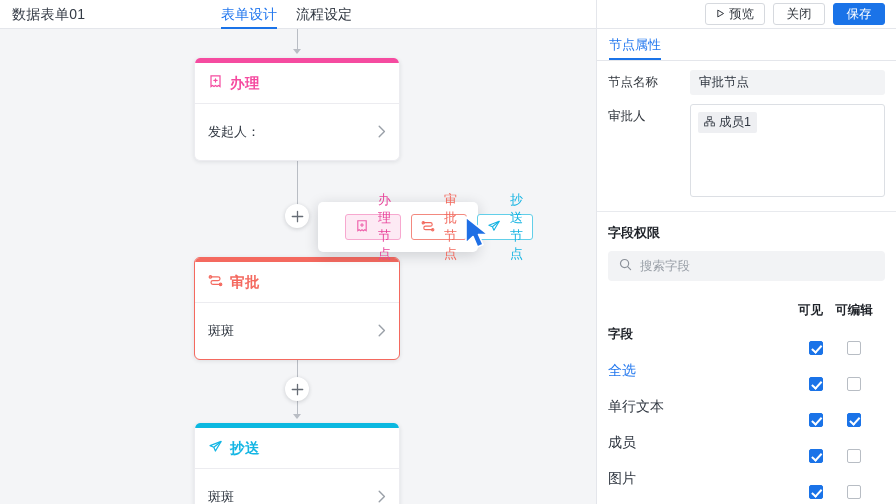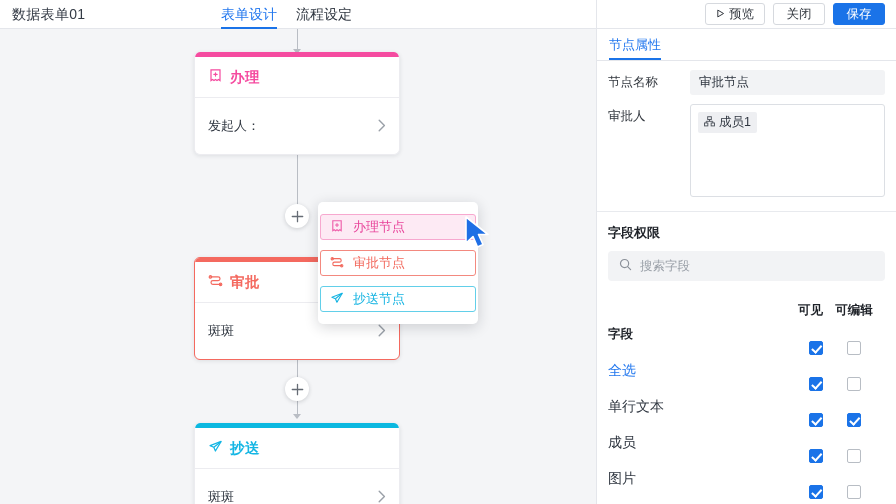--- a/index.html
+++ b/index.html
@@ -85,22 +85,22 @@
     display: flex; align-items: center; justify-content: center;
     cursor: pointer; z-index: 4;
   }
   .plus-btn svg { display: block; }
 
   
   #node-menu {
     position: absolute; left: 318px; top: 173px; width: 160px;
     background: #ffffff; border-radius: 5px;
     box-shadow: 0 3px 14px rgba(20,25,40,.18);
-    padding: 12px 2px; z-index: 20;
-    display: flex; flex-direction: column; gap: 10px;
+    padding: 12px 27px; z-index: 20;
+    display: flex; flex-direction: row; gap: 10px;
   }
   .menu-item {
     display: flex; align-items: center; gap: 9px;
     height: 26px; padding: 0 9px; border-radius: 3px;
     font-size: 13px; cursor: pointer; background: #ffffff;
   }
   .menu-item.mi-pink { border: 1px solid #f7a8cf; color: #e8449a; background: #fdeaf4; }
   .menu-item.mi-pink .ic { color: #ee5faa; }
   .menu-item.mi-red { border: 1px solid #f3897f; color: #f2695d; }
   .menu-item.mi-red .ic { color: #f2695d; }
@@ -210,21 +210,21 @@
       <div class="vline" style="top:0; height:22px;"></div>
       <div class="arrowhead" style="left:293px; top:20px;"></div>
 
       <div class="vline" style="top:119px; height:78px;"></div>
       <div class="vline" style="top:291px; height:80px;"></div>
       <div class="arrowhead" style="left:293px; top:365px;"></div>
       <div class="vline" style="top:371px; height:18px;"></div>
       <div class="arrowhead" style="left:293px; top:385px;"></div>
       <div class="vline" style="top:460px; height:15px;"></div>
 
-      <div class="node pink" style="top:23px;">
+      <div class="node pink" style="top:29px;">
         <div class="topbar-strip"></div>
         <div class="node-head">
           <span class="ic">
             <svg width="15" height="15" viewBox="0 0 16 16" fill="none" stroke="currentColor" stroke-width="1.3">
               <path d="M3.2 2h9.6v11.4l-1.6-1.1-1.6 1.1-1.6-1.1-1.6 1.1-1.6-1.1-1.6 1.1z"></path>
               <path d="M8 5.2v3.4M6.3 6.9h3.4" stroke-linecap="round"></path>
             </svg>
           </span>
           <span class="node-title">办理</span>
         </div>

